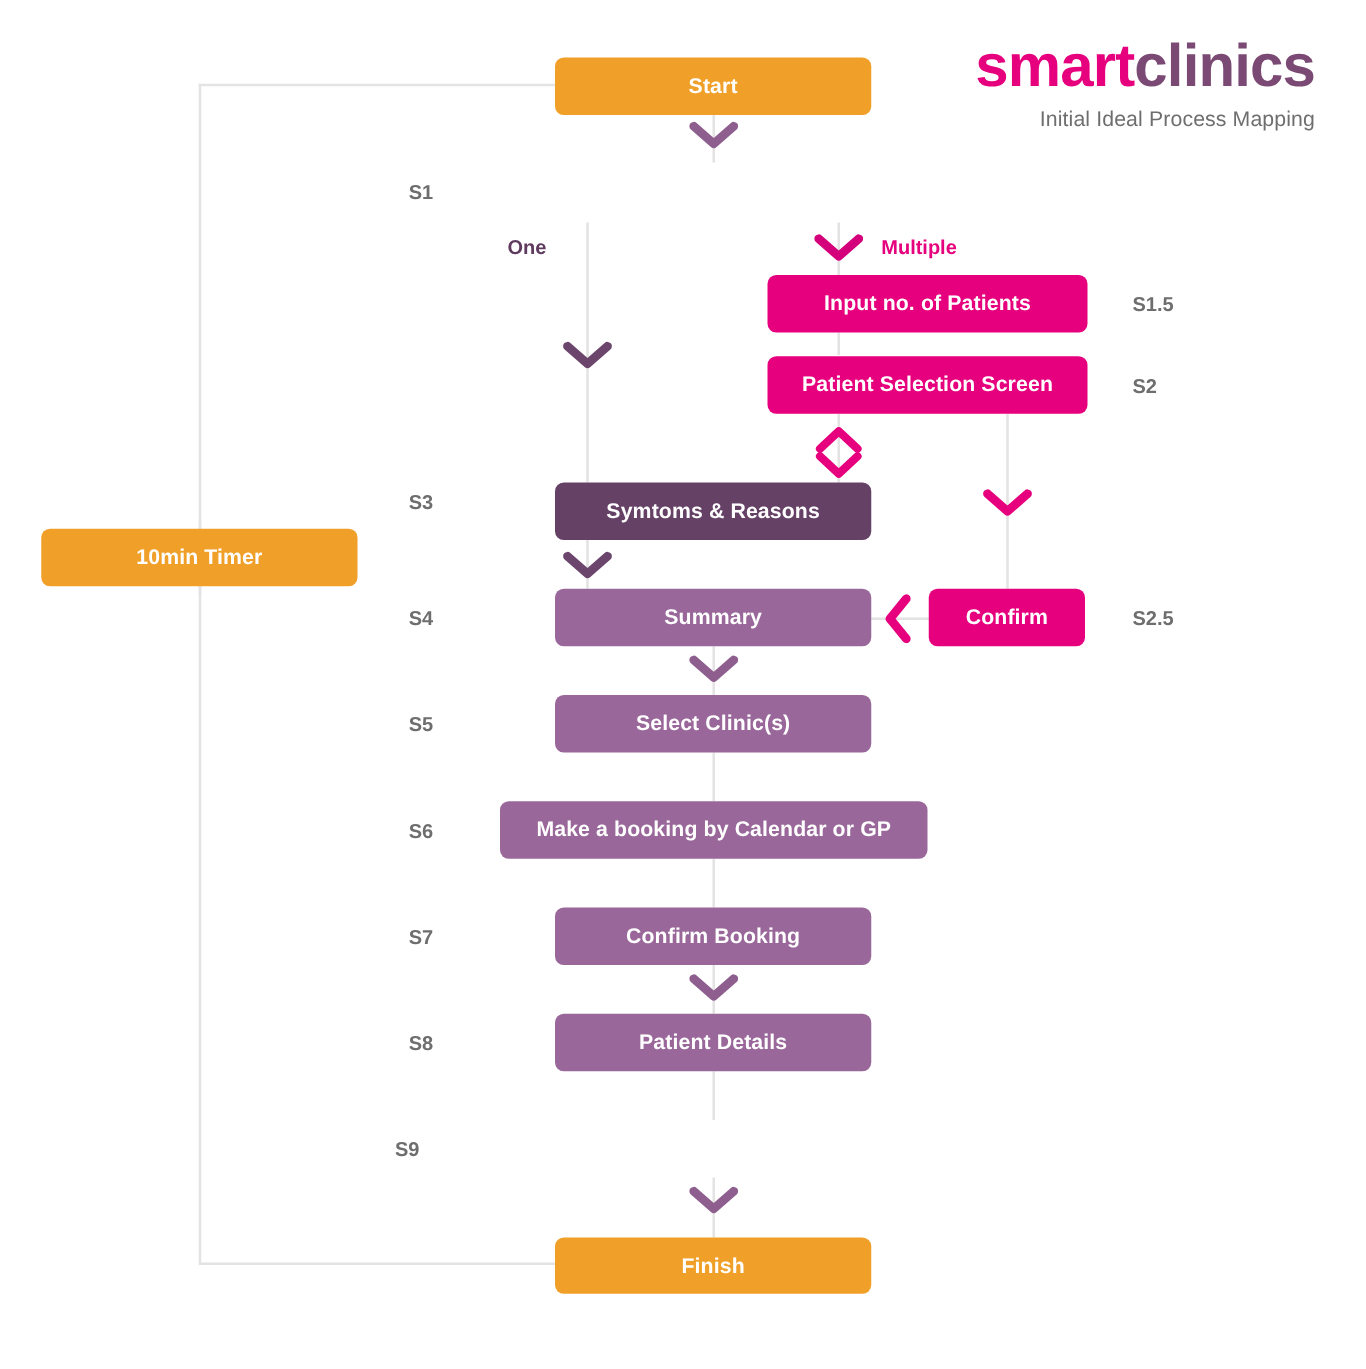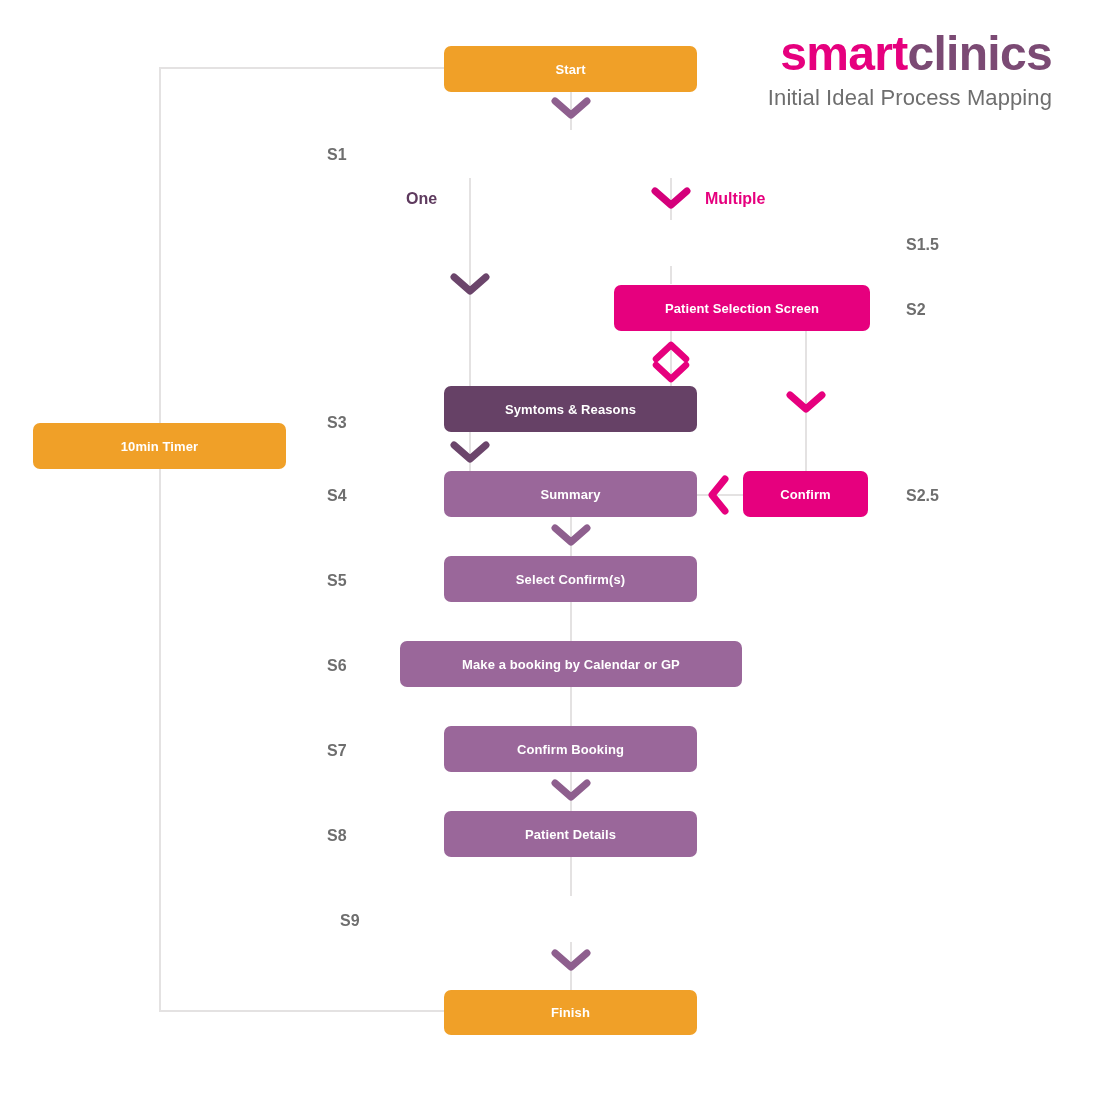--- a/index.html
+++ b/index.html
@@ -31,21 +31,21 @@
   .logo-word {
     font-size: 48px;
     font-weight: 700;
     letter-spacing: -0.7px;
     white-space: nowrap;
   }
   .logo-smart { color: #E6007E; }
   .logo-clinics { color: #7B4A74; }
   .logo-sub {
     margin-top: 9px;
-    font-size: 22px;
+    font-size: 17px;
     color: #6E6E6E;
     letter-spacing: 0.1px;
     white-space: nowrap;
   }
 
   
   .vline {
     position: absolute;
     width: 2px;
     background: #E4E2E2;
@@ -57,21 +57,21 @@
   }
 
   
   .node {
     position: absolute;
     border-radius: 7px;
     color: #ffffff;
     display: flex;
     align-items: center;
     justify-content: center;
-    font-size: 13px;
+    font-size: 17px;
     font-weight: 700;
     letter-spacing: 0.1px;
     text-align: center;
     box-sizing: border-box;
     padding: 0 12px;
     white-space: nowrap;
   }
   .n-orange { background: #F0A028; }
   .n-darkpurple { background: #664166; }
   .n-purple { background: #9A679A; }
@@ -202,40 +202,41 @@
       </svg>
   </div>
 
   <div class="chev" style="left:551px; top:948px;">
     <svg width="40" height="26" viewBox="0 0 40 26">
         <path d="M4 5 L20 19 L36 5" stroke="#8E5F8E" stroke-width="7" fill="none" stroke-linecap="round" stroke-linejoin="round"></path>
       </svg>
   </div>
 
   <div class="node n-orange" style="left:444px; top:46px;  width:253px; height:46px;">Start</div>
+  <div class="node n-pink" style="left:614px; top:220px; width:256px; height:46px;">Input no. of Patients</div>
   <div class="node n-pink" style="left:614px; top:285px; width:256px; height:46px;">Patient Selection Screen</div>
   <div class="node n-darkpurple" style="left:444px; top:386px; width:253px; height:46px;">Symtoms &amp; Reasons</div>
   <div class="node n-pink" style="left:743px; top:471px; width:125px; height:46px;">Confirm</div>
   <div class="node n-purple" style="left:444px; top:471px; width:253px; height:46px;">Summary</div>
-  <div class="node n-purple" style="left:444px; top:556px; width:253px; height:46px;">Select Confirm(s)</div>
+  <div class="node n-purple" style="left:444px; top:556px; width:253px; height:46px;">Select Clinic(s)</div>
   <div class="node n-purple" style="left:400px; top:641px; width:342px; height:46px;">Make a booking by Calendar or GP</div>
   <div class="node n-purple" style="left:444px; top:726px; width:253px; height:46px;">Confirm Booking</div>
   <div class="node n-purple" style="left:444px; top:811px; width:253px; height:46px;">Patient Details</div>
   <div class="node n-orange" style="left:444px; top:990px; width:253px; height:45px;">Finish</div>
 
   <div class="node n-orange" style="left:33px; top:423px; width:253px; height:46px;">10min Timer</div>
 
   <div class="step-id" style="left:327px; top:146px;">S1</div>
   <div class="step-id" style="left:906px; top:236px;">S1.5</div>
   <div class="step-id" style="left:906px; top:301px;">S2</div>
-  <div class="step-id" style="left:327px; top:414px;">S3</div>
+  <div class="step-id" style="left:327px; top:394px;">S3</div>
   <div class="step-id" style="left:327px; top:487px;">S4</div>
   <div class="step-id" style="left:906px; top:487px;">S2.5</div>
   <div class="step-id" style="left:327px; top:572px;">S5</div>
   <div class="step-id" style="left:327px; top:657px;">S6</div>
   <div class="step-id" style="left:327px; top:742px;">S7</div>
   <div class="step-id" style="left:327px; top:827px;">S8</div>
-  <div class="step-id" style="left:340px; top:912px;">S9</div>
+  <div class="step-id" style="left:316px; top:912px;">S9</div>
 
   <div class="branch-label bl-purple" style="left:406px; top:190px;">One</div>
   <div class="branch-label bl-pink" style="left:705px; top:190px;">Multiple</div>
 
 </div>
 
 </body></html>

